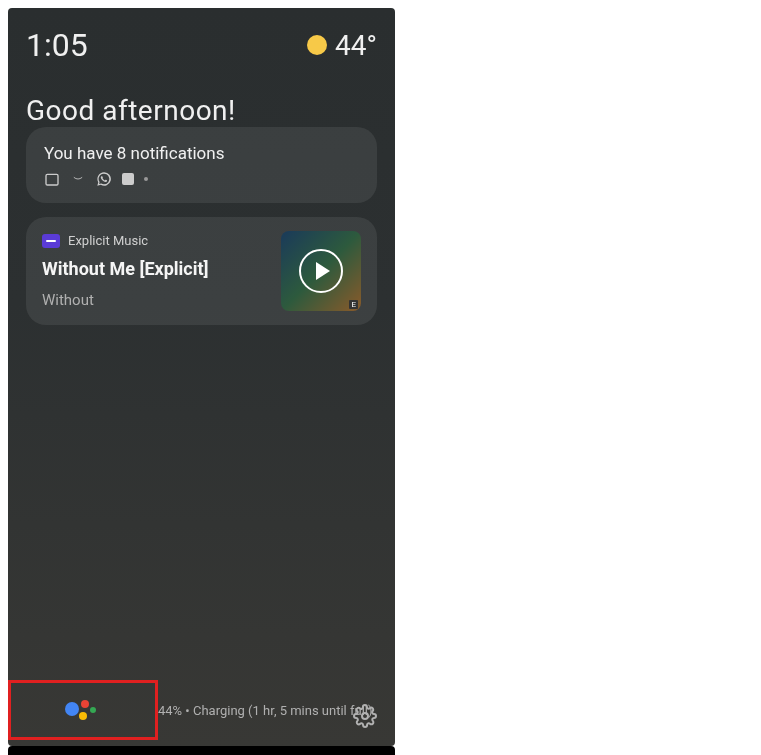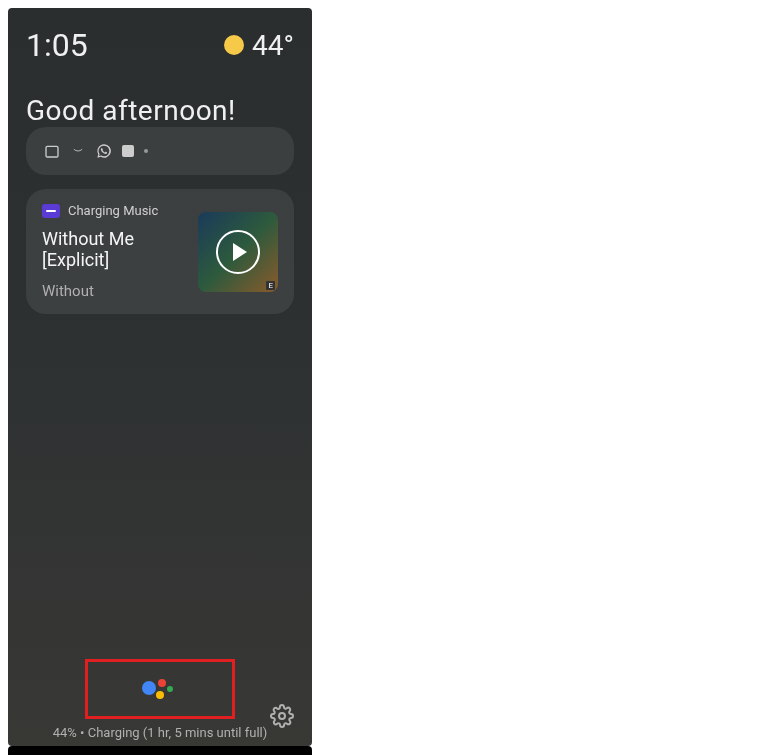--- a/index.html
+++ b/index.html
@@ -4,21 +4,21 @@
   <style>
     * { margin: 0; padding: 0; box-sizing: border-box; }
     body {
       background: #fff;
       font-family: -apple-system, BlinkMacSystemFont, 'Segoe UI', Roboto, sans-serif;
       padding: 8px;
       display: flex;
       gap: 40px;
     }
     .phone {
-      width: 304px;
+      width: 387px;
       height: 738px;
       border-radius: 4px;
       overflow: hidden;
       position: relative;
     }
     .phone-left {
       background: linear-gradient(180deg, #2a2e2f 0%, #2c3031 40%, #383835 100%);
       color: #e8e8e8;
       padding: 18px 18px 0 18px;
     }
@@ -113,21 +113,21 @@
       border-radius: 1px;
     }
     .music-label {
       font-size: 13px;
       color: #d0d0d0;
     }
     .music-title {
       font-size: 18px;
       color: #f5f5f5;
       margin-bottom: 12px;
-      font-weight: 400;
+      font-weight: 700;
     }
     .music-artist {
       font-size: 15px;
       color: #b0b0b0;
     }
     .album-art {
       width: 80px;
       height: 80px;
       background: linear-gradient(135deg, #1a3a5a 0%, #2d5a3d 50%, #8a5a2a 100%);
       border-radius: 8px;
@@ -163,21 +163,20 @@
       border-top: 9px solid transparent;
       border-bottom: 9px solid transparent;
       margin-left: 4px;
     }
     .bottom-area {
       position: absolute;
       bottom: 0;
       left: 0;
       right: 0;
       display: flex;
-      flex-direction: column;
       align-items: center;
     }
     .assistant-box {
       border: 3px solid #e02020;
       width: 150px;
       height: 60px;
       display: flex;
       align-items: center;
       justify-content: center;
       margin-bottom: 6px;
@@ -218,20 +217,21 @@
     <div class="time">1:05</div>
     <div class="weather">
       <span class="sun-icon"></span>
       <span>44°</span>
     </div>
   </div>
 
   <div class="greeting">Good afternoon!</div>
 
   <div class="card">
+    <div class="notif-title">You have 8 notifications</div>
     <div class="notif-icons">
       <span class="notif-icon">
         <svg viewBox="0 0 24 24" width="16" height="16" fill="none" stroke="#ccc" stroke-width="2">
               <rect x="3" y="5" width="18" height="16" rx="2"></rect>
               <line x1="7" y1="9" x2="7" y2="9"></line>
               <line x1="12" y1="9" x2="12" y2="9"></line>
               <line x1="17" y1="9" x2="17" y2="9"></line>
               <line x1="7" y1="13" x2="7" y2="13"></line>
               <line x1="12" y1="13" x2="12" y2="13"></line>
               <line x1="17" y1="13" x2="17" y2="13"></line>
@@ -249,21 +249,21 @@
       </span>
       <span class="square-icon"></span>
       <span class="dot-small"></span>
     </div>
   </div>
 
   <div class="card music-card">
     <div class="music-info">
       <div class="music-header">
         <span class="music-badge"></span>
-        <span class="music-label">Charging Music</span>
+        <span class="music-label">Explicit Music</span>
       </div>
       <div class="music-title">Without Me [Explicit]</div>
       <div class="music-artist">Without</div>
     </div>
     <div class="album-art">
       <div class="play-btn">
         <div class="play-triangle"></div>
       </div>
     </div>
   </div>

